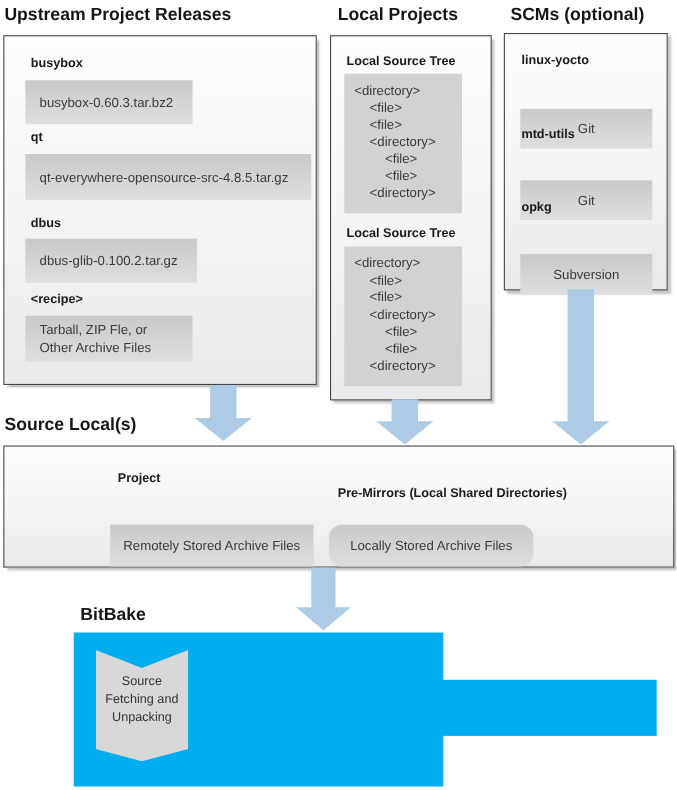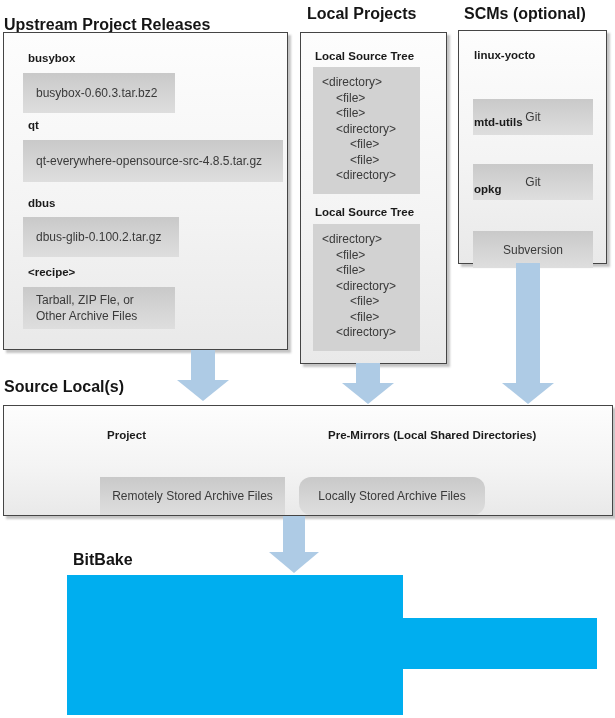--- a/index.html
+++ b/index.html
@@ -37,21 +37,21 @@
     clip-path:polygon(0 0,50% 16%,100% 0,100% 89%,50% 100%,0 89%);
     z-index:3;display:block;text-align:center;box-sizing:border-box;padding-top:21px;
     font-size:11.5px;line-height:16px;color:#333;
   }
 </style>
 </head>
 <body>
 
 <div class="canvas">
 
-  <div class="h" style="left:4px;top:16px;">Upstream Project Releases</div>
+  <div class="h" style="left:4px;top:5px;">Upstream Project Releases</div>
   <div class="panel" style="left:3px;top:32px;width:283px;height:316px;">
     <div class="lbl" style="left:24px;top:19px;">busybox</div>
     <div class="gbox file-box" style="left:19px;top:40px;width:152px;height:40px;">busybox-0.60.3.tar.bz2</div>
     <div class="lbl" style="left:24px;top:86px;">qt</div>
     <div class="gbox file-box" style="left:19px;top:107px;width:260px;height:42px;text-align:center;">qt-everywhere-opensource-src-4.8.5.tar.gz</div>
     <div class="lbl" style="left:24px;top:164px;">dbus</div>
     <div class="gbox file-box" style="left:19px;top:184px;width:156px;height:40px;">dbus-glib-0.100.2.tar.gz</div>
     <div class="lbl" style="left:24px;top:233px;">&lt;recipe&gt;</div>
     <div class="gbox file-box preline" style="left:19px;top:254px;width:152px;height:42px;line-height:16px;">Tarball, ZIP Fle, or
 Other Archive Files</div>
@@ -101,26 +101,29 @@
   </div>
   <div class="arr" style="left:502px;top:263px;width:52px;height:141px;">
     <div class="shaft"></div>
       <div class="head"></div>
   </div>
 
   <div class="h" style="left:4px;top:378px;">Source Local(s)</div>
   <div class="panel" style="left:3px;top:405px;width:608px;height:109px;">
     <div class="lbl" style="left:103px;top:23px;">Project</div>
     <div class="gbox center-box" style="left:96px;top:41px;width:185px;height:38px;">Remotely Stored Archive Files</div>
-    <div class="lbl" style="left:303px;top:23px;margin-left:21px;">Pre-Mirrors (Local Shared Directories)</div>
+    <div class="lbl" style="left:303px;top:37px;">Pre-Mirrors (Local Shared Directories)</div>
     <div class="gbox center-box" style="left:295px;top:41px;width:186px;height:38px;border-radius:12px;">Locally Stored Archive Files</div>
   </div>
 
   <div class="arr small" style="left:269px;top:516px;width:50px;height:57px;">
     <div class="shaft"></div>
       <div class="head"></div>
   </div>
 
   <div class="h" style="left:73px;top:551px;">BitBake</div>
   <div class="blue" style="left:67px;top:575px;width:336px;height:140px;z-index:1;"></div>
   <div class="blue" style="left:401px;top:618px;width:196px;height:51px;z-index:1;"></div>
+  <div class="ribbon preline">Source
+Fetching and
+Unpacking</div>
 
 </div>
 
 </body></html>

